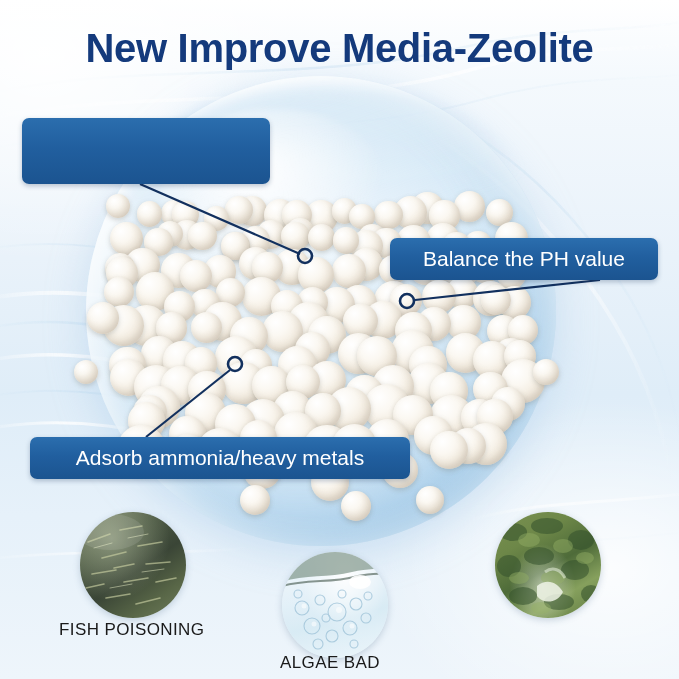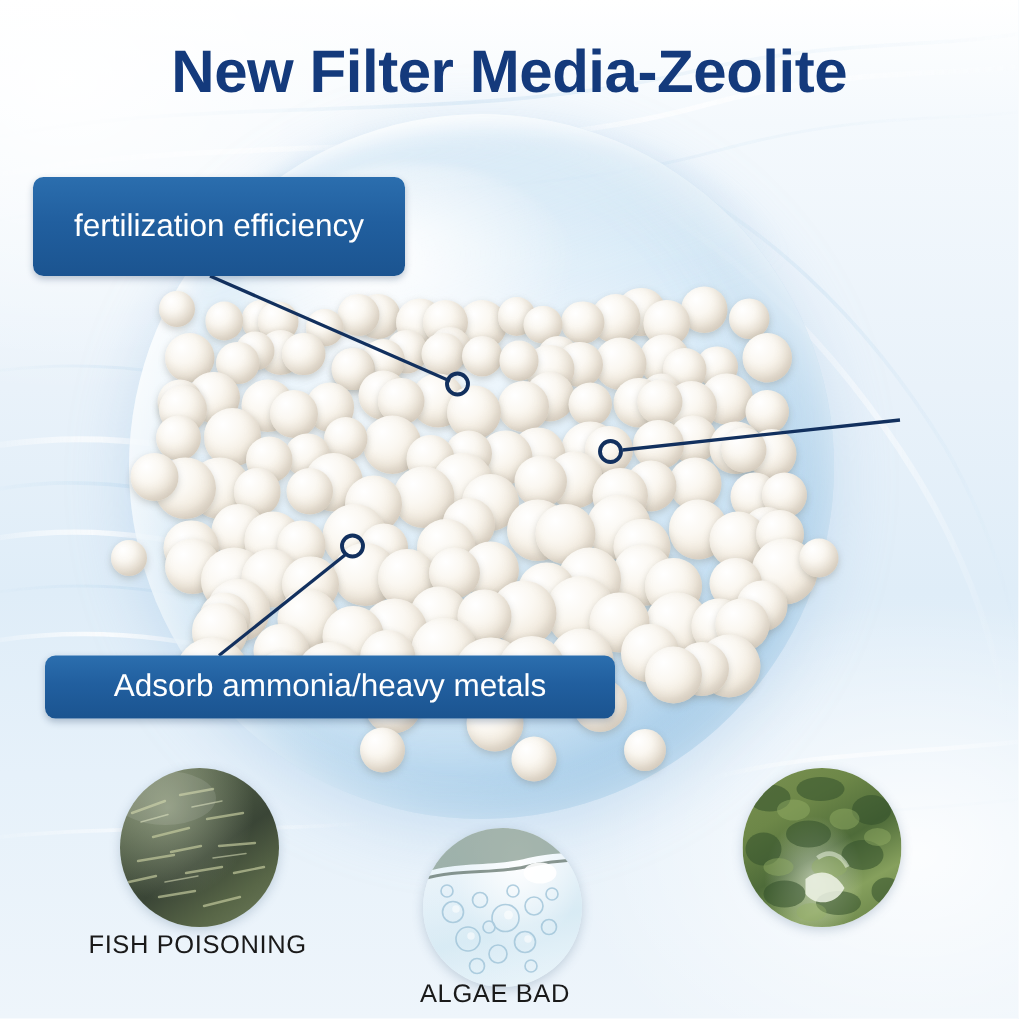--- a/index.html
+++ b/index.html
@@ -429,24 +429,26 @@
       <line x1="600" y1="280" x2="415" y2="300"></line>
       <circle cx="407" cy="301" r="7" stroke-width="2.6" fill="none"></circle>
 
       <line x1="146" y1="437" x2="230" y2="370"></line>
       <circle cx="235" cy="364" r="7" stroke-width="2.6" fill="none"></circle>
     </g>
   </svg>
 
   <div class="callout" id="callout-fertilization">
     <div>
-      <span>fertilization efficiency</span>
     </div>
   </div>
 
+  <div class="callout" id="callout-ph">
+    <span>Balance the PH value</span>
+  </div>
 
   <div class="callout" id="callout-adsorb">
     <span>Adsorb ammonia/heavy metals</span>
   </div>
 
   <div class="photo" id="photo-fish-poisoning">
     <svg class="photo-tex" viewBox="0 0 106 106">
       <g stroke="#c9cfa2" stroke-width="1.6" opacity=".65" stroke-linecap="round">
         <line x1="8" y1="30" x2="30" y2="22"></line>
           <line x1="22" y1="46" x2="46" y2="40"></line>
@@ -523,15 +525,15 @@
           <ellipse cx="46" cy="96" rx="10" ry="6"></ellipse>
       </g>
       <path d="M42 74 C 52 66, 62 70, 68 80 C 62 92, 48 92, 42 84 Z" fill="#eef3e6" opacity=".85"></path>
       <path d="M50 60 C 58 54, 66 58, 70 66" stroke="#dfe9d4" stroke-width="3" fill="none" opacity=".6"></path>
     </svg>
   </div>
 
   <div class="photo-caption" id="caption-fish-poisoning">FISH POISONING</div>
   <div class="photo-caption" id="caption-smells-bad">ALGAE BAD</div>
 
-  <div id="page-title">New Filter Media-Zeolite</div>
+  <div id="page-title">New Improve Media-Zeolite</div>
 
 </div>
 
 </body></html>

